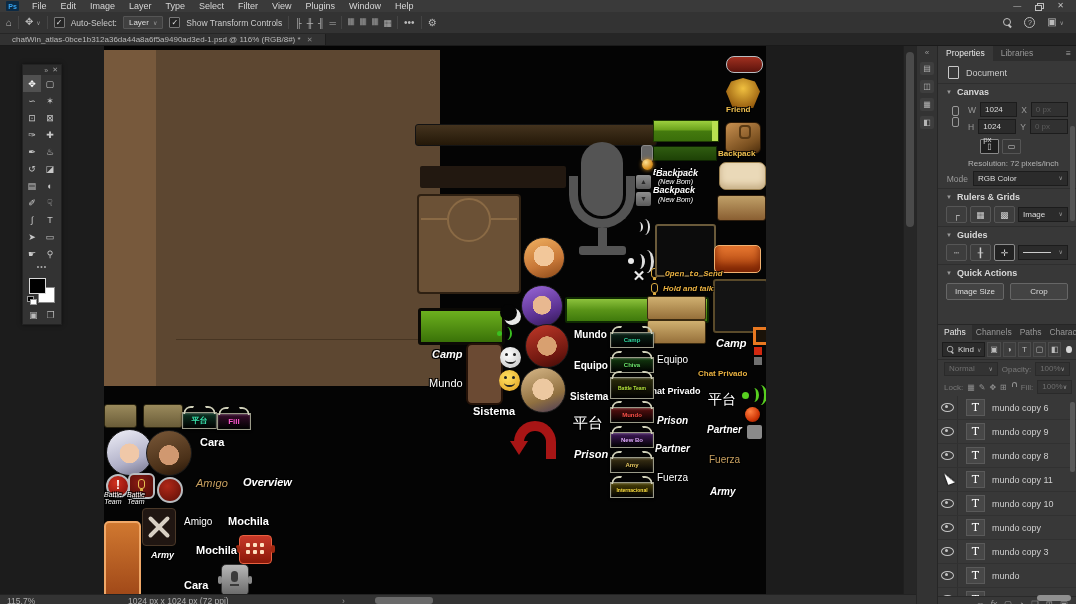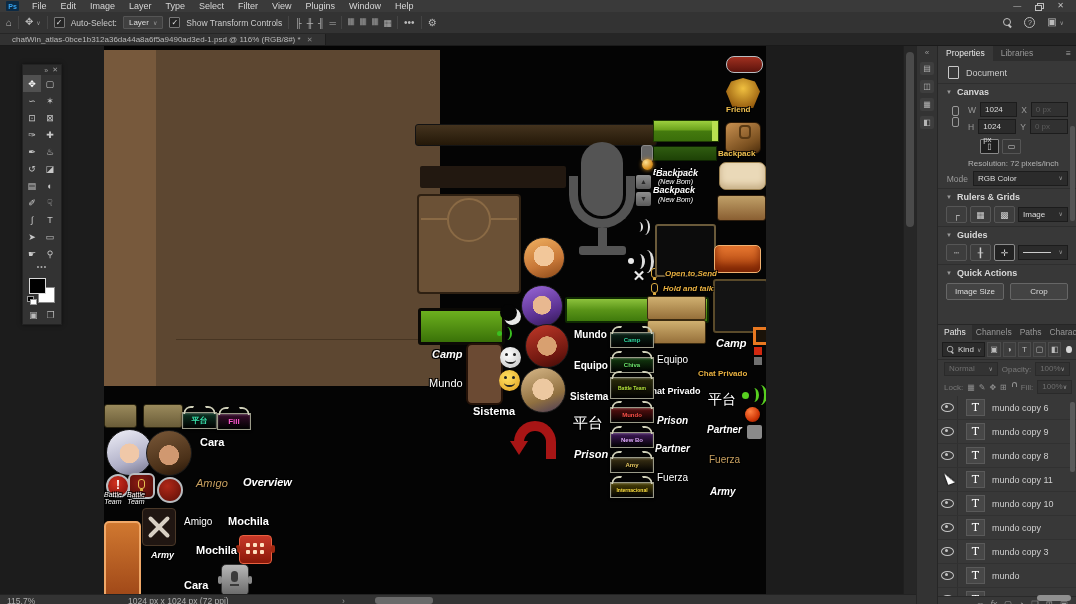--- a/index.html
+++ b/index.html
@@ -342,21 +342,21 @@
         </div>
 
         <div id="cvlabels">
             <div class="cv bi s9" style="left: 549px; top: 122px;">Blackjack</div>
             <div class="cv bi s9" style="left: 552px; top: 123px;">Backpack</div>
             <div class="cv i s7" style="left: 554px; top: 132px;">(New Bom)</div>
             <div class="cv bi s9" style="left: 549px; top: 140px;">Backpack</div>
             <div class="cv i s7" style="left: 554px; top: 150px;">(New Bom)</div>
             <div class="cv gold b s8" style="left: 622px; top: 60px;">Friend</div>
             <div class="cv gold b s8" style="left: 614px; top: 104px;">Backpack</div>
-            <div class="cv goldb bi s8" style="left: 561px; top: 224px;">Open to Send</div>
+            <div class="cv goldb bi s8" style="left: 561px; top: 224px; font-family: Liberation Mono, monospace;">Open to Send</div>
             <div class="cv goldb bi s8" style="left: 559px; top: 239px;">Hold and talk</div>
             <div class="cv bi s11" style="left: 612px; top: 292px;">Camp</div>
             <div class="cv s10" style="left: 553px; top: 309px;">Equipo</div>
             <div class="cv goldb b s8" style="left: 594px; top: 324px;">Chat Privado</div>
             <div class="cv b s9" style="left: 541px; top: 341px;">Chat Privado</div>
             <div class="cv s14" style="left: 604px; top: 346px;">平台</div>
             <div class="cv bi s10" style="left: 553px; top: 370px;">Prison</div>
             <div class="cv bi s10" style="left: 603px; top: 379px;">Partner</div>
             <div class="cv bi s10" style="left: 551px; top: 398px;">Partner</div>
             <div class="cv tan s10" style="left: 605px; top: 409px;">Fuerza</div>

